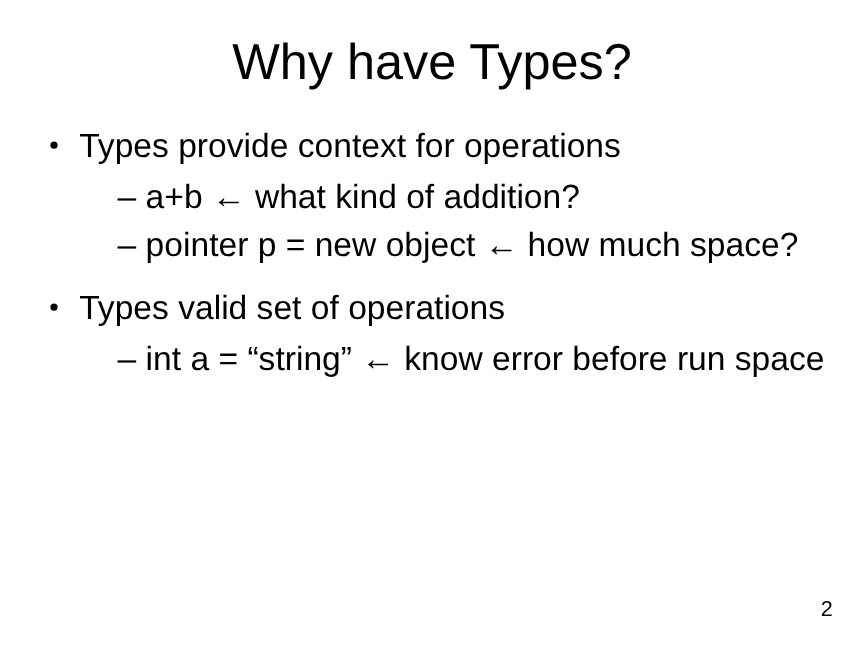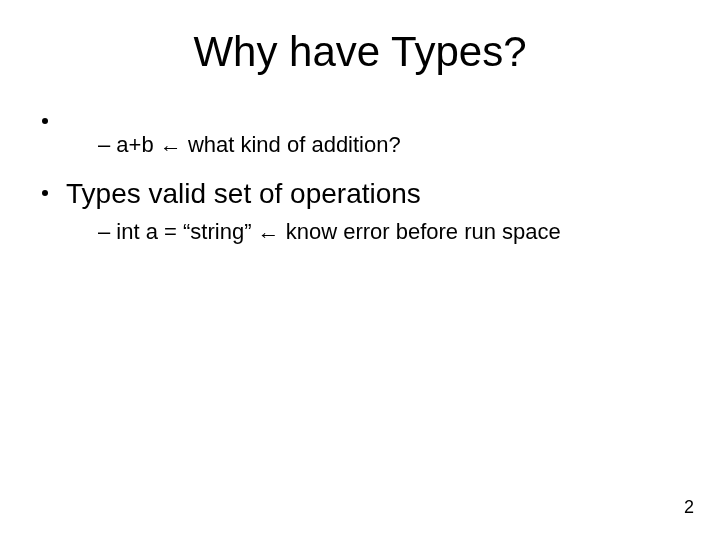--- a/index.html
+++ b/index.html
@@ -36,43 +36,45 @@
       margin-top: 14px;
       margin-right: 18px;
       flex-shrink: 0;
     }
     .bullet-text {
       font-size: 28px;
       line-height: 1.25;
     }
     .sub-row {
       padding-left: 56px;
-      font-size: 22px;
+      font-size: 28px;
       line-height: 1.35;
       margin-bottom: 2px;
     }
     .gap { height: 14px; }
     .page-number {
       position: absolute;
       right: 26px;
       bottom: 22px;
       font-size: 18px;
     }
   </style>
 </head>
 <body>
 
 <div class="title">Why have Types?</div>
 
 <div class="content">
 
   <div class="bullet-row">
     <div class="bullet-dot"></div>
+    <div class="bullet-text">Types provide context for operations</div>
   </div>
   <div class="sub-row">– a+b ← what kind of addition?</div>
+  <div class="sub-row">– pointer p = new object ← how much space?</div>
 
   <div class="gap"></div>
 
   <div class="bullet-row">
     <div class="bullet-dot"></div>
     <div class="bullet-text">Types valid set of operations</div>
   </div>
   <div class="sub-row">– int a = “string” ← know error before run space</div>
 
 </div>

